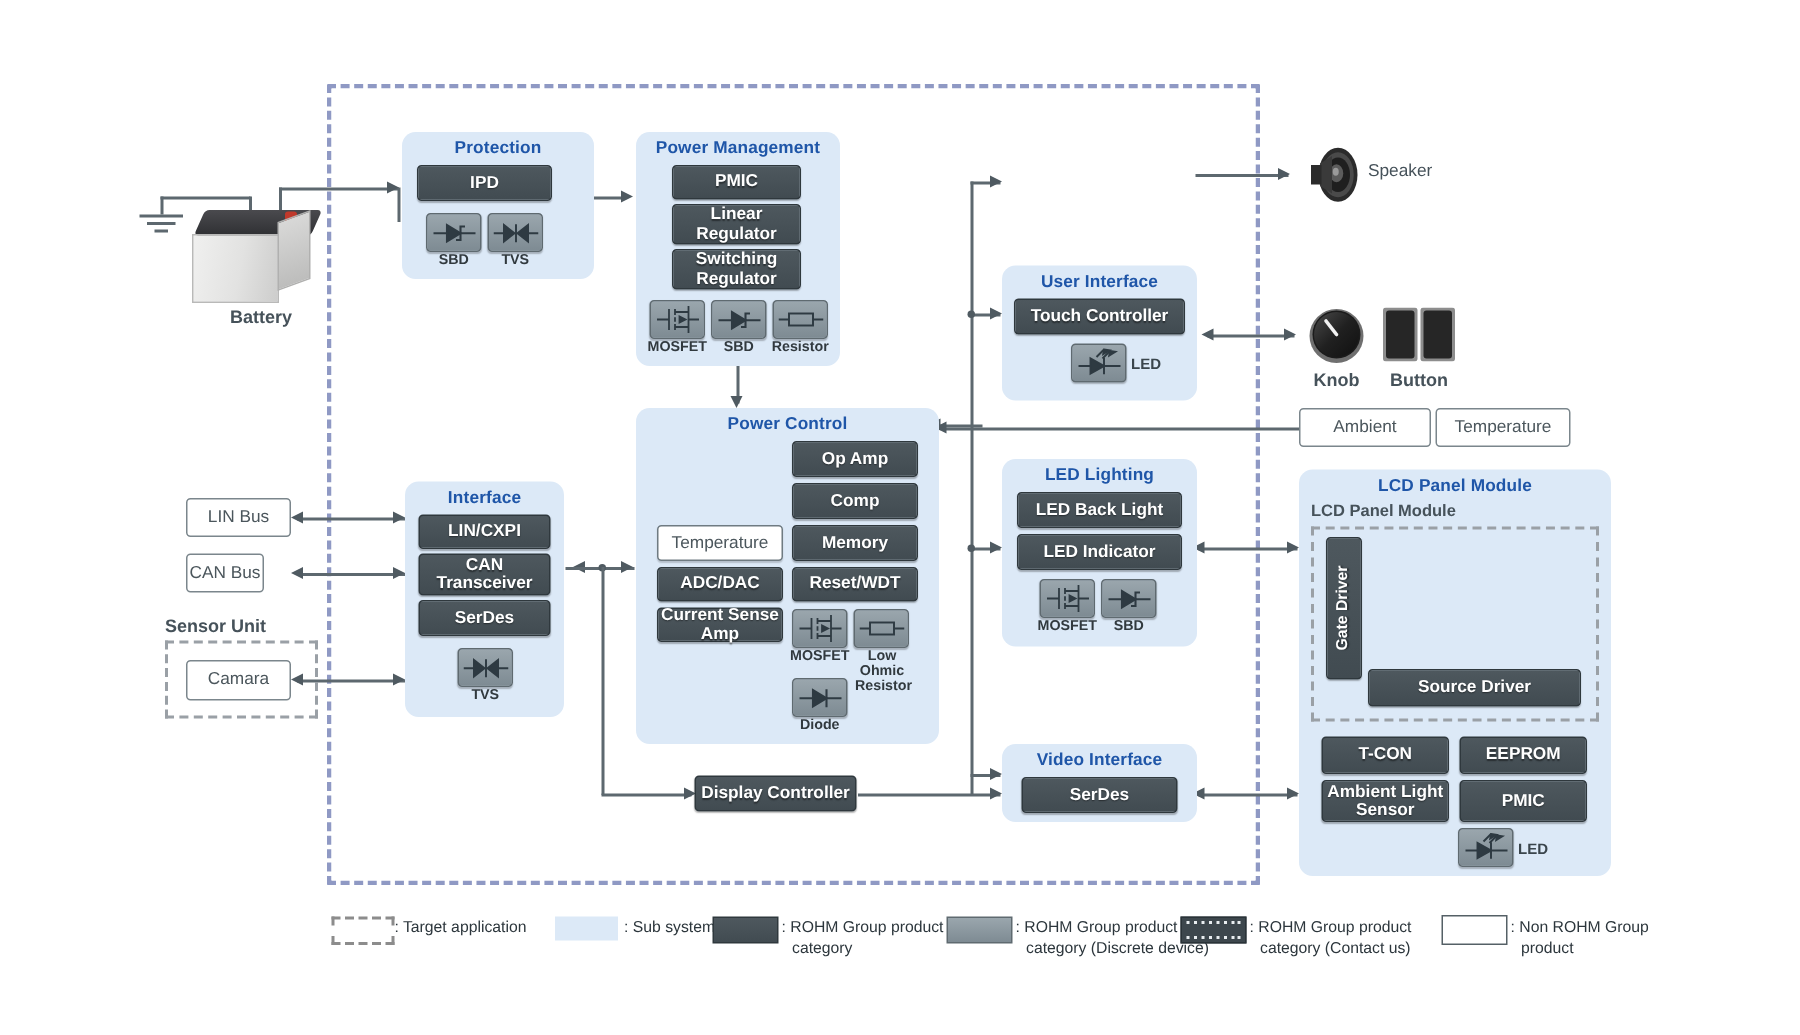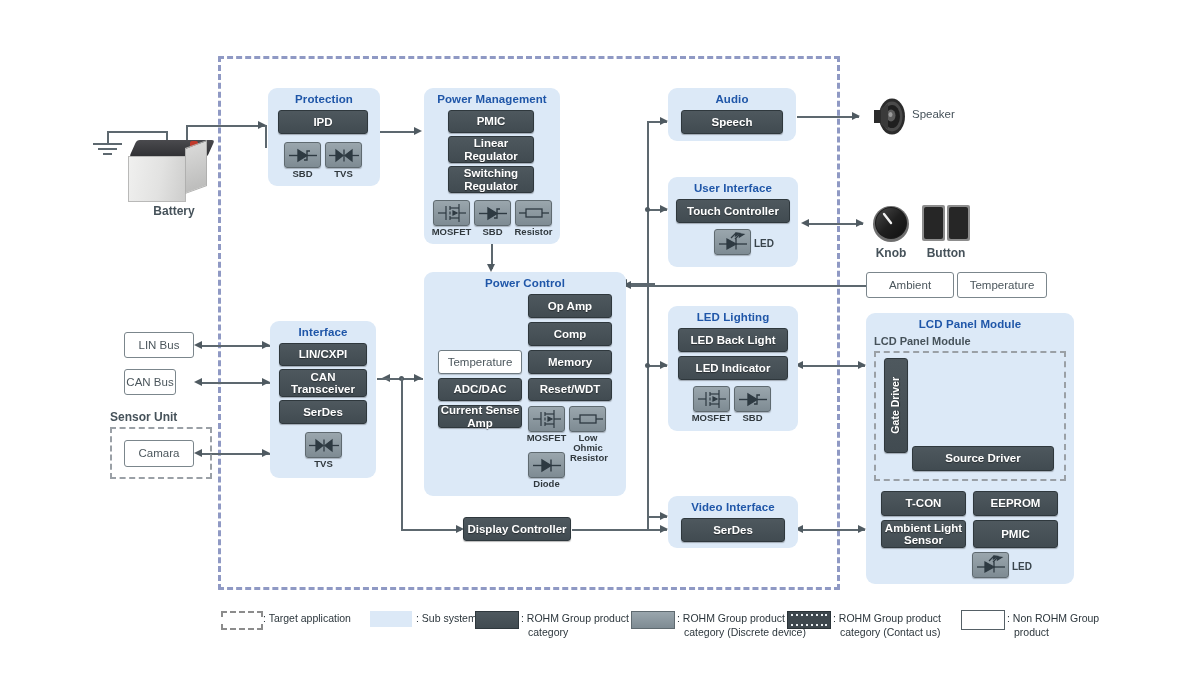--- a/index.html
+++ b/index.html
@@ -211,21 +211,21 @@
   <div class="abs ln ln-h" style="left:377px;top:378px;width:0px;"></div>
 
   <div class="abs" style="left:128px;top:140px;width:92px;height:62px;">
     <div class="abs bat-top" style="left:5px;top:0px;width:78px;height:17px;transform:skewX(-24deg);"></div>
     <div class="abs" style="left:62px;top:1px;width:8px;height:15px;background:#c0392b;border-radius:2px;"></div>
     <div class="abs bat-body" style="left:0px;top:16px;width:58px;height:46px;"></div>
     <div class="abs bat-side" style="left:57px;top:8px;width:22px;height:46px;transform:skewY(-20deg);transform-origin:left top;"></div>
   </div>
   <div class="abs lbl-b" style="left:128px;top:204px;width:92px;text-align:center;">Battery</div>
 
-  <div class="abs subsys" style="left:268px;top:88px;width:112px;height:98px;">
+  <div class="abs subsys" style="left:268px;top:88px;width:128px;height:98px;">
     <div class="subsys-title">Protection</div>
     <div class="abs blk" style="left:10px;top:22px;width:90px;height:24px;">IPD</div>
     <div class="abs disc" style="left:16px;top:54px;width:37px;height:26px;">
       <svg width="30" height="17" viewBox="0 0 30 17">
           <g stroke="#2e3a42" stroke-width="1.4" fill="none">
             <line x1="1" y1="8.5" x2="10" y2="8.5"></line>
             <polygon points="10,3 10,14 19,8.5" fill="#2e3a42"></polygon>
             <polyline points="22,4 19,4 19,13 16,13"></polyline>
             <line x1="19" y1="8.5" x2="29" y2="8.5"></line>
           </g>
@@ -365,24 +365,20 @@
     </div>
     <div class="disc-cap" style="left:35px;top:138px;width:37px;">TVS</div>
   </div>
 
   <div class="abs wblk plain" style="left:124px;top:332px;width:70px;height:26px;">LIN Bus</div>
   <div class="abs wblk plain" style="left:124px;top:369px;width:52px;height:26px;">CAN Bus</div>
   <div class="abs lbl-b" style="left:110px;top:410px;">Sensor Unit</div>
   <div class="abs sensor-boundary" style="left:110px;top:427px;width:102px;height:52px;"></div>
   <div class="abs wblk plain" style="left:124px;top:440px;width:70px;height:27px;">Camara</div>
 
-  <div class="abs subsys" style="left:668px;top:88px;width:128px;height:53px;">
-    <div class="subsys-title">Audio</div>
-    <div class="abs blk" style="left:13px;top:22px;width:102px;height:24px;">Speech</div>
-  </div>
 
   <div class="abs" style="left:870px;top:98px;width:36px;height:37px;">
     <svg width="36" height="37" viewBox="0 0 36 37">
       <ellipse cx="22" cy="18.5" rx="13" ry="18" fill="#2b2b2b"></ellipse>
       <ellipse cx="22" cy="18.5" rx="10.5" ry="15" fill="#4a4a4a"></ellipse>
       <ellipse cx="22" cy="18.5" rx="8" ry="11.5" fill="#1f1f1f"></ellipse>
       <ellipse cx="21" cy="17.5" rx="4.5" ry="6" fill="#5c5c5c"></ellipse>
       <ellipse cx="20.5" cy="16.5" rx="2" ry="2.6" fill="#9a9a9a"></ellipse>
       <polygon points="10,11 18,6 18,31 10,26" fill="#3a3a3a"></polygon>
       <rect x="4" y="12" width="7" height="13" fill="#2b2b2b"></rect>

